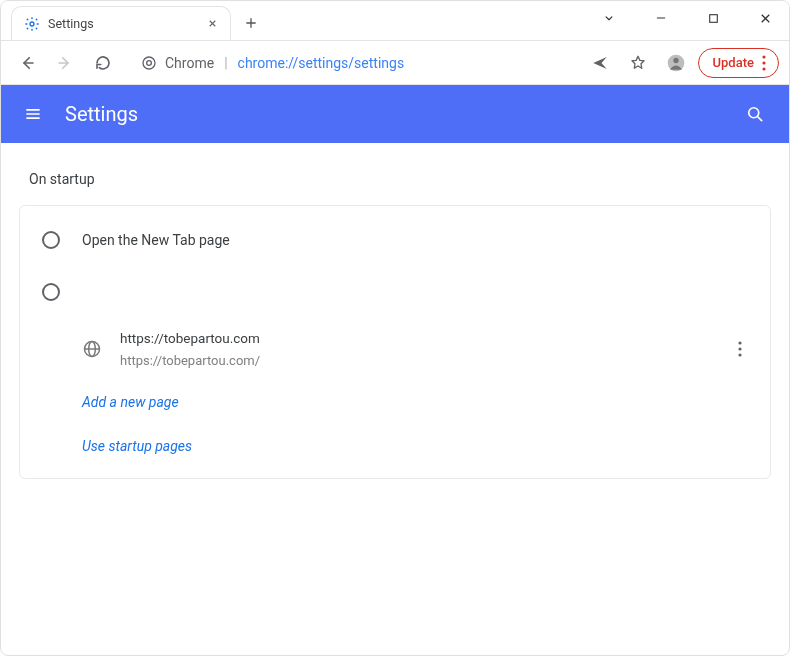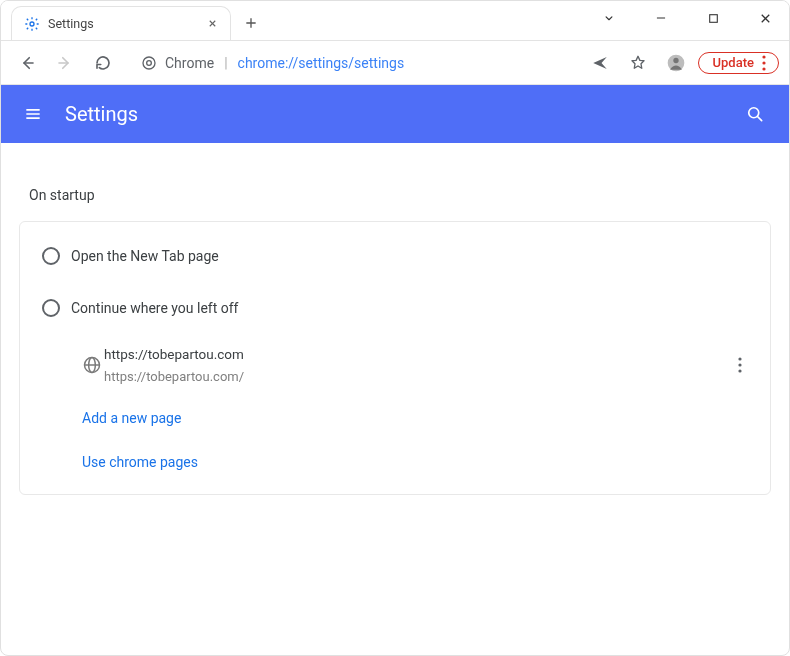--- a/index.html
+++ b/index.html
@@ -95,21 +95,21 @@
     margin: 0 4px;
   }
   .omnibox .site-icon { color: #5f6368; }
   .omnibox .chip { color: #5f6368; }
   .omnibox .sep { color: #b0b0b0; margin: 0 2px; }
   .omnibox .url-rest { color: #3b82f6; }
   .update-pill {
     border: 1px solid #d93025;
     color: #d93025;
     border-radius: 16px;
-    height: 22px;
+    height: 30px;
     padding: 0 12px 0 14px;
     display: flex;
     align-items: center;
     gap: 8px;
     font-size: 13px;
     font-weight: 500;
   }
   .update-pill .dots { color: #d93025; }
   
   .settings-header {
@@ -129,73 +129,74 @@
   .settings-title {
     font-size: 20px;
     font-weight: 400;
   }
   .search-icon-right {
     margin-left: auto;
     color: #fff;
   }
   
   .content {
-    padding: 38px 18px;
+    padding: 22px 18px;
   }
   .section-title {
     font-size: 14px;
     color: #3c4043;
     margin: 6px 0 18px 10px;
   }
   .card {
     background: #fff;
     border: 1px solid #e8e8e8;
     border-radius: 6px;
     padding: 8px 0 10px 0;
   }
   .radio-row {
     display: flex;
     align-items: center;
     height: 52px;
     padding: 0 22px;
-    gap: 11px;
+    gap: 22px;
     font-size: 14px;
     color: #3c4043;
   }
   .radio-outer {
     width: 18px; height: 18px;
     border: 2px solid #5f6368;
     border-radius: 50%;
     display: flex; align-items: center; justify-content: center;
     flex-shrink: 0;
   }
   .radio-outer.selected { border-color: #1a73e8; }
   .radio-inner {
     width: 9px; height: 9px;
     background: #1a73e8;
     border-radius: 50%;
   }
   .page-entry {
     display: flex;
     align-items: center;
     padding: 12px 22px 12px 62px;
-    gap: 2px;
+    gap: 18px;
   }
   .globe-icon {
     width: 20px; height: 20px;
     color: #7a7a7a;
     flex-shrink: 0;
   }
   .page-text .pt-title { font-size: 13.5px; color: #3c4043; }
   .page-text .pt-url { font-size: 13px; color: #808080; margin-top: 7px; }
   .page-entry .more { margin-left: auto; color: #5f6368; padding: 6px; }
   .link-row {
     padding: 14px 22px 14px 62px;
     font-size: 14px;
     color: #1a73e8;
+    font-style: italic;
   }
   svg { display: block; }
 </style>
 </head>
 <body>
 
 <div class="window-controls">
   <div class="wc">
     <svg width="14" height="14" viewBox="0 0 24 24">
         <path d="M7 10l5 5 5-5" stroke="#333" stroke-width="2" fill="none" stroke-linecap="round" stroke-linejoin="round"></path>
@@ -324,21 +325,20 @@
 
   <div class="card">
 
     <div class="radio-row">
       <div class="radio-outer"></div>
       <span>Open the New Tab page</span>
     </div>
 
     <div class="radio-row">
       <div class="radio-outer"></div>
-      <span>Continue where you left off</span>
     </div>
 
 
     <div class="page-entry">
       <span class="globe-icon">
         <svg width="20" height="20" viewBox="0 0 24 24">
             <circle cx="12" cy="12" r="9" fill="none" stroke="#7a7a7a" stroke-width="1.8"></circle>
             <ellipse cx="12" cy="12" rx="4" ry="9" fill="none" stroke="#7a7a7a" stroke-width="1.8"></ellipse>
             <line x1="3" y1="12" x2="21" y2="12" stroke="#7a7a7a" stroke-width="1.8"></line>
           </svg>
@@ -354,17 +354,17 @@
             <circle cx="2" cy="14" r="1.6" fill="#5f6368"></circle>
           </svg>
       </div>
     </div>
 
     <div class="link-row">
       <span>Add a new page</span>
     </div>
 
     <div class="link-row">
-      <span>Use chrome pages</span>
+      <span>Use startup pages</span>
     </div>
 
   </div>
 </div>
 
 </body></html>

